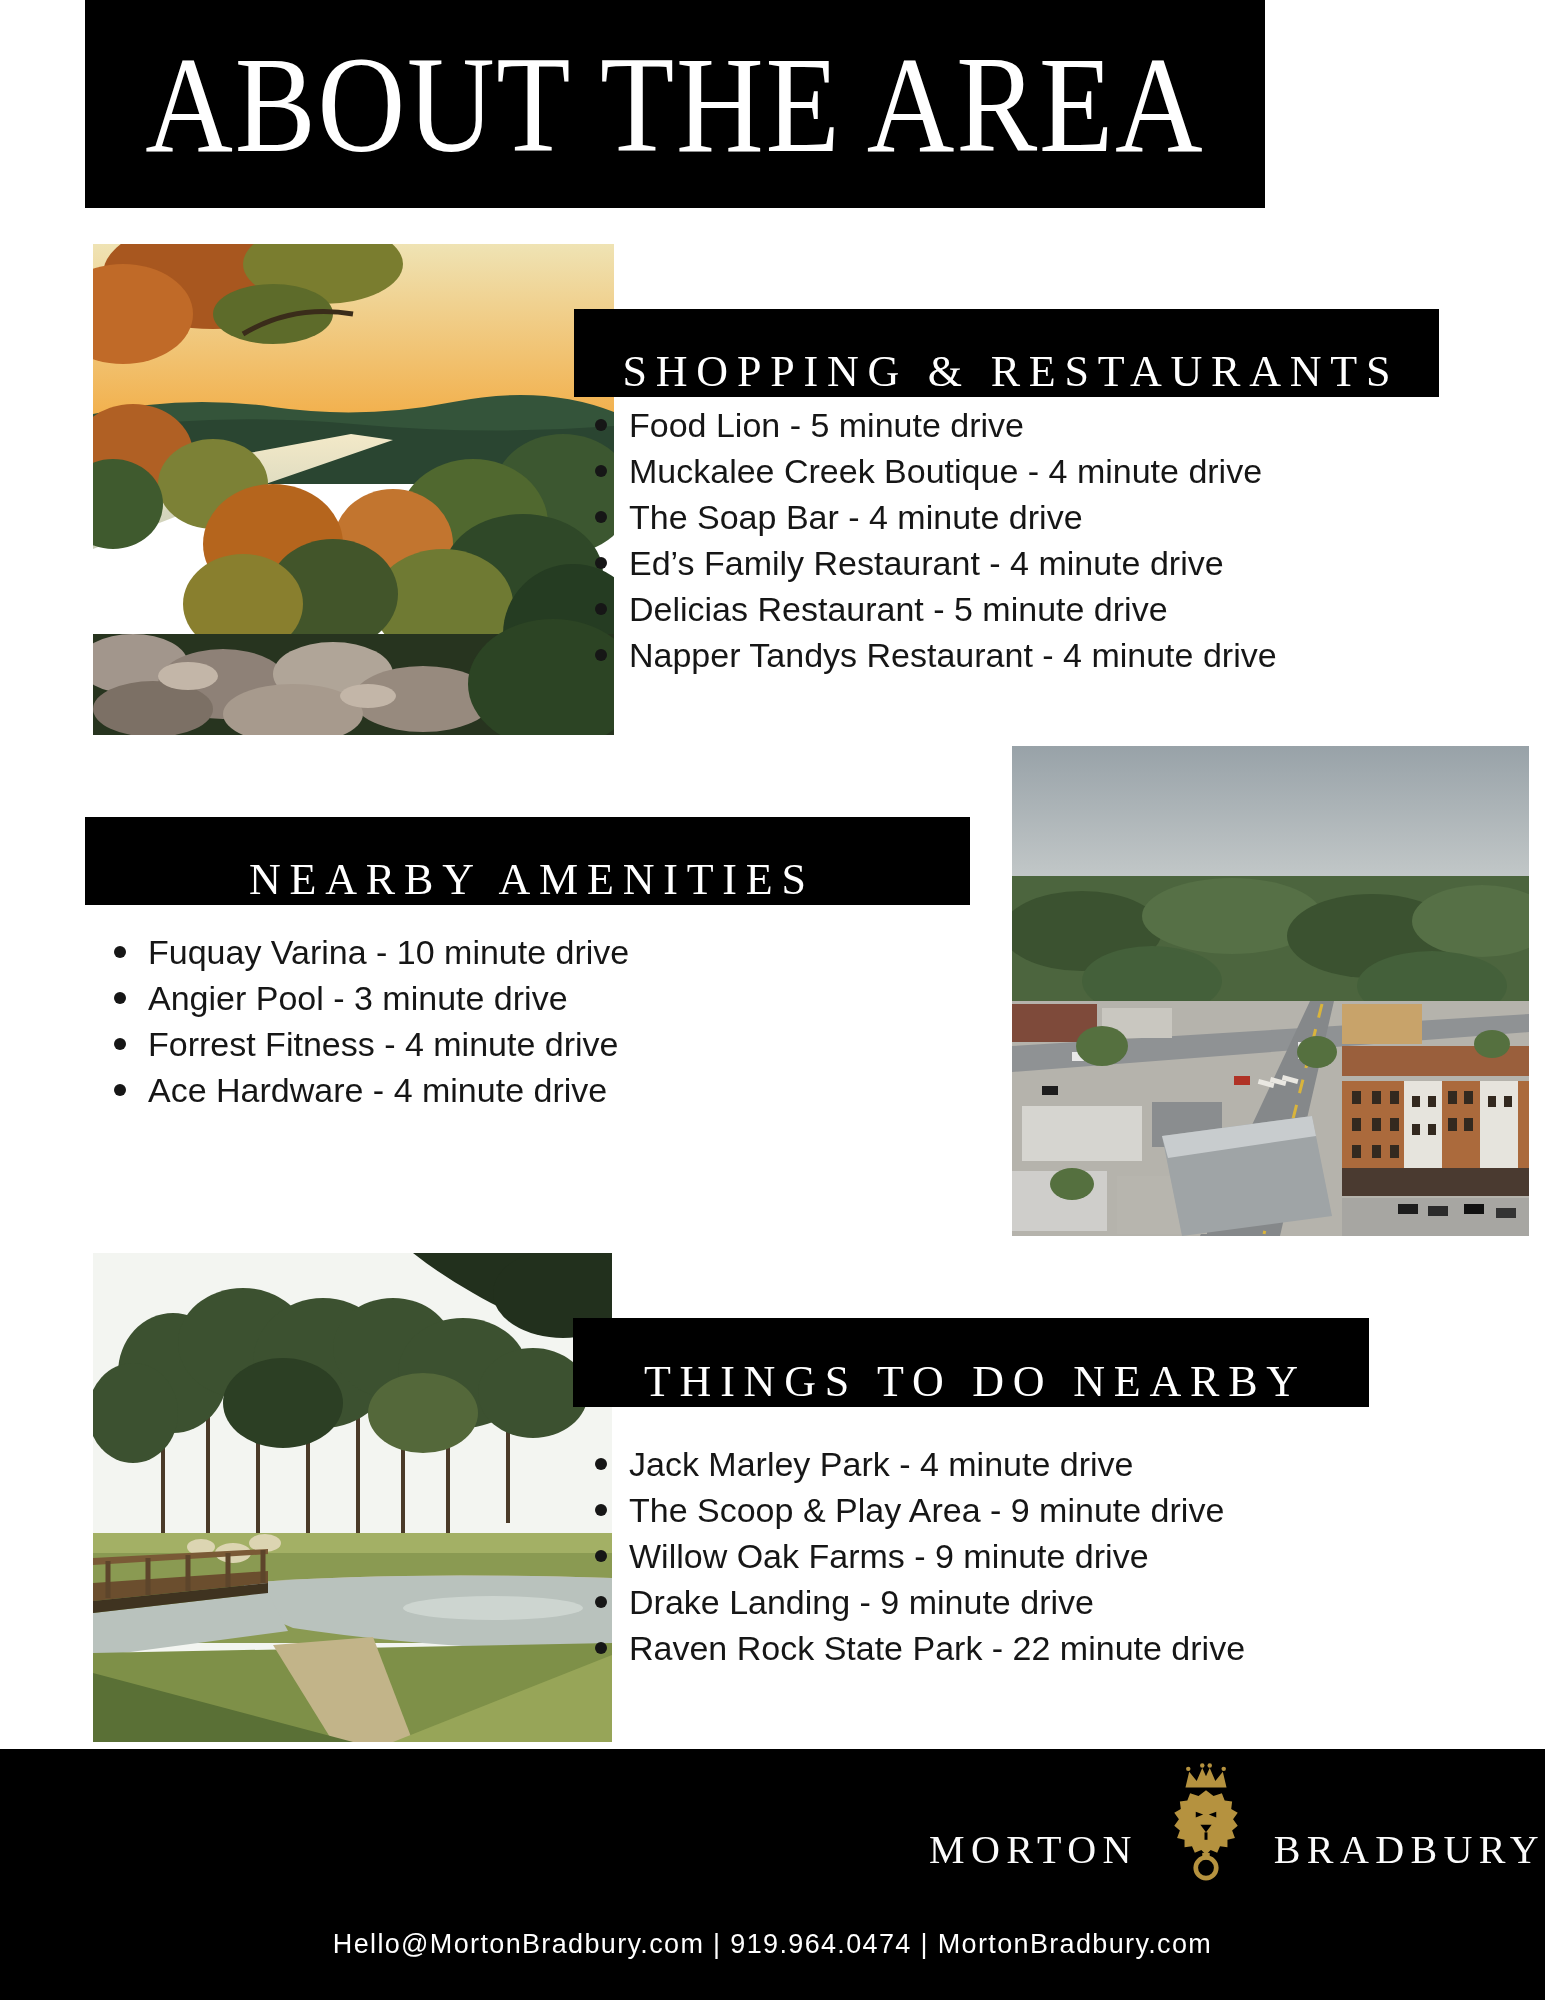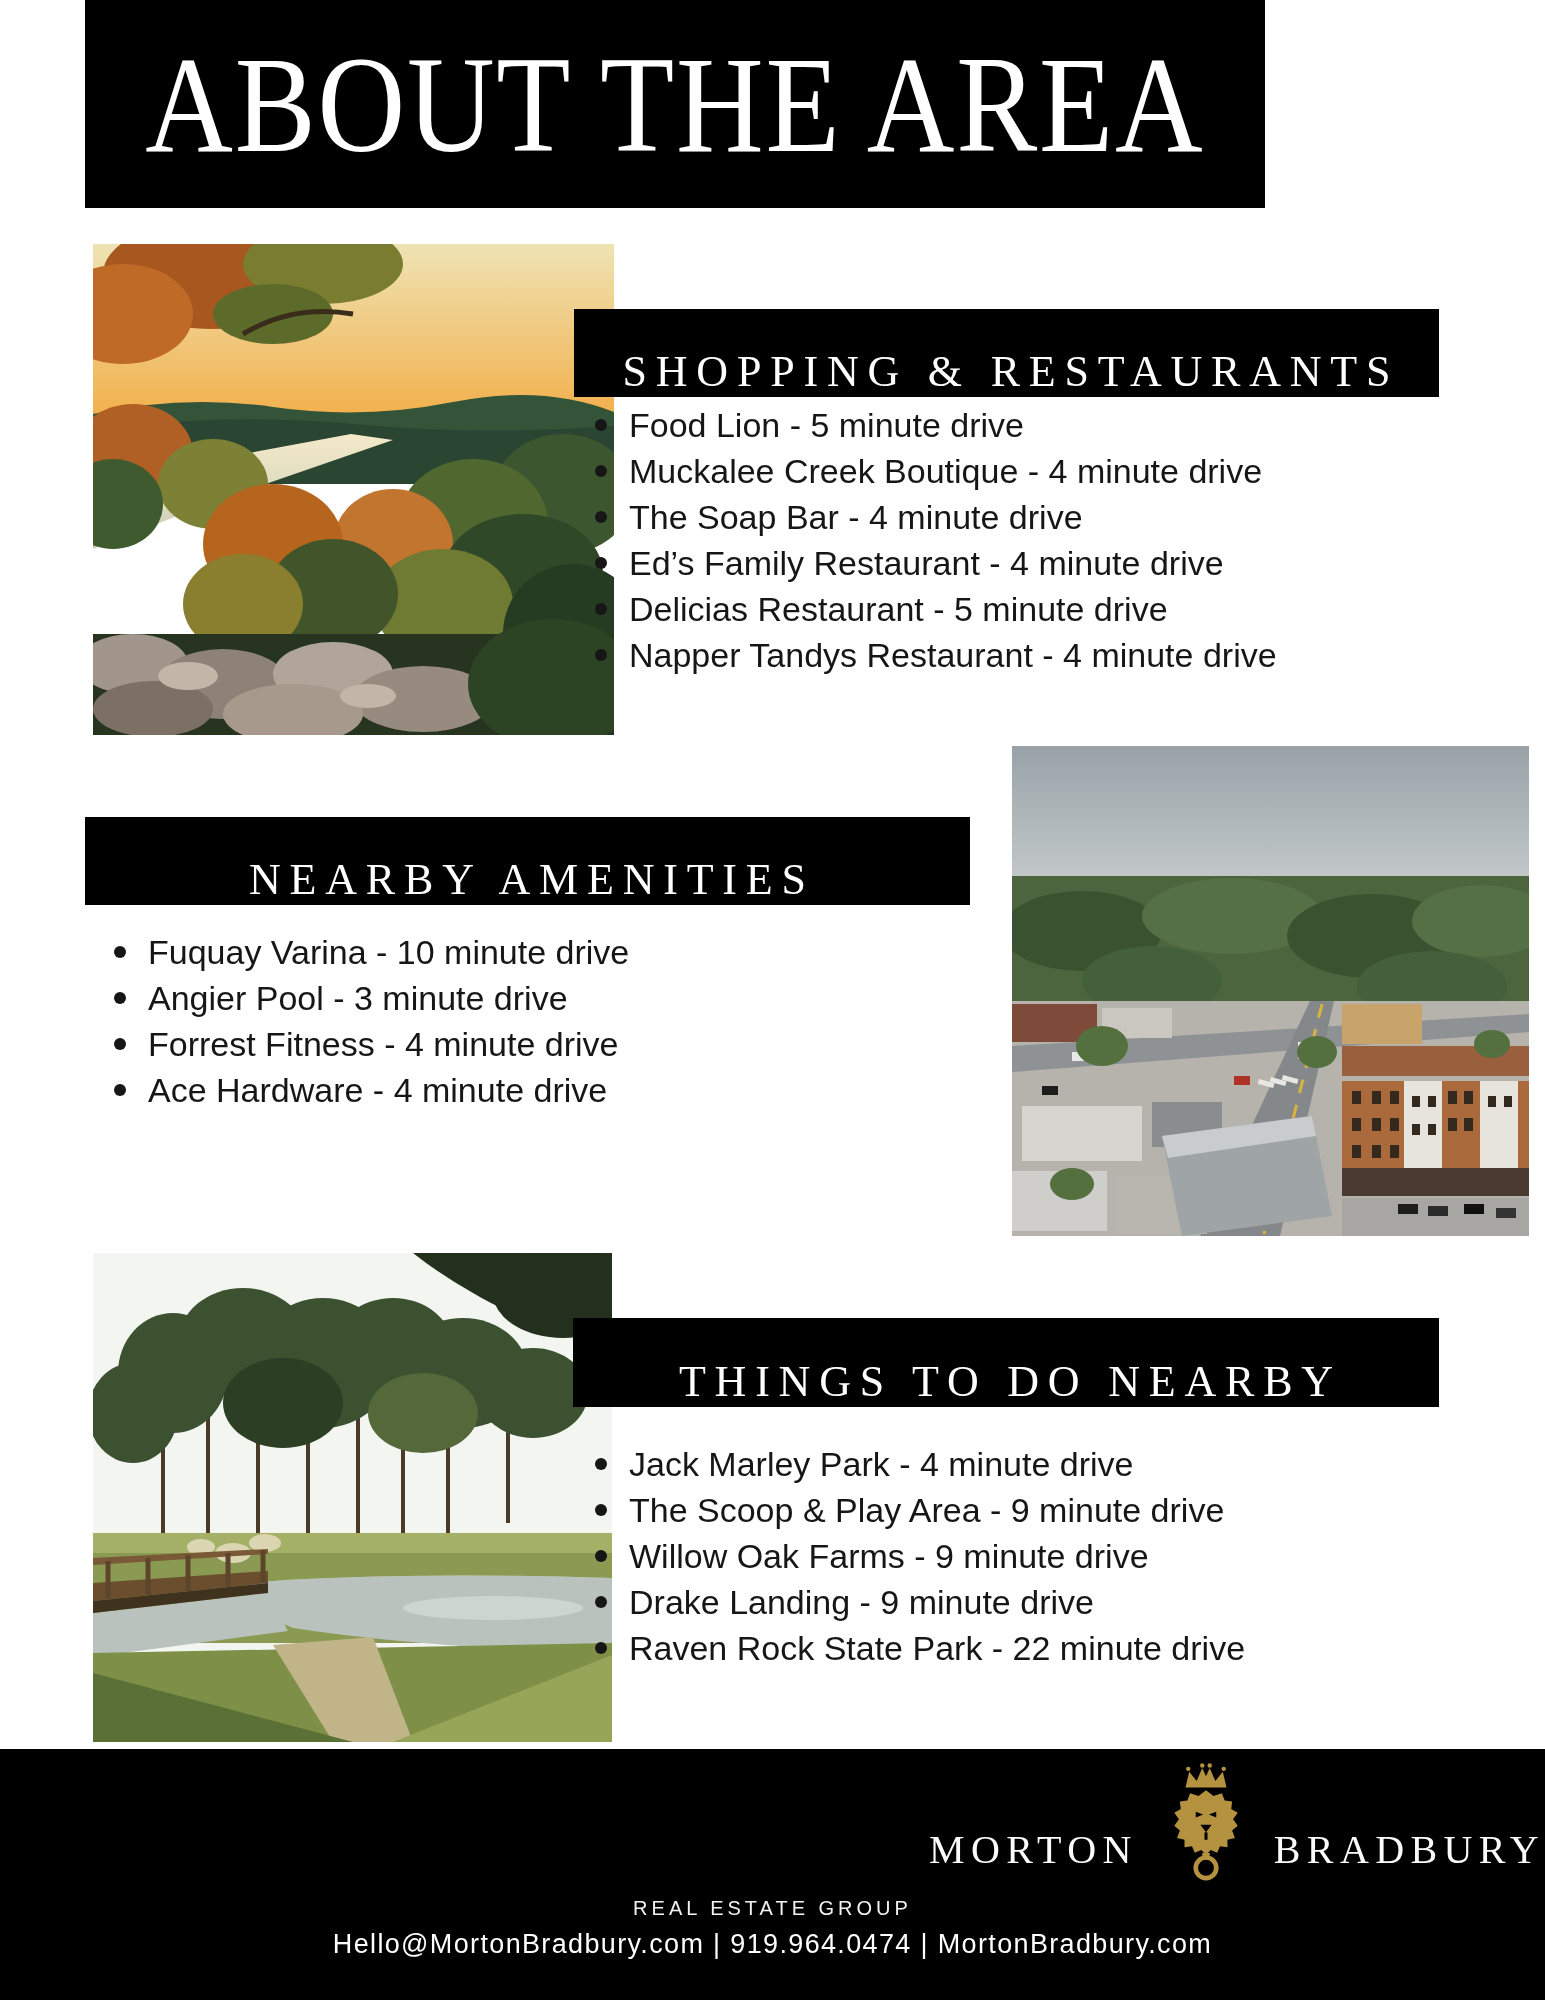--- a/index.html
+++ b/index.html
@@ -11,21 +11,21 @@
                   background:#000; display:flex; align-items:center; justify-content:center; }
   .title-banner h1 { margin:0; color:#fff; font-family:"Liberation Serif", serif;
                      font-weight:400; font-size:138px; letter-spacing:2px;
                      transform:scaleX(.88); white-space:nowrap; }
 
   .banner { position:absolute; background:#000; display:flex; align-items:flex-end; justify-content:center; }
   .banner h2 { margin:0; color:#fff; font-family:"Liberation Serif", serif; font-weight:400;
                font-size:44px; letter-spacing:.2em; white-space:nowrap; text-indent:.2em; }
   .banner-shopping  { left:574px; top:309px;  width:865px; height:88px; }
   .banner-amenities { left:85px;  top:817px;  width:885px; height:88px; }
-  .banner-things    { left:573px; top:1318px; width:866px; height:89px; }
+  .banner-things    { left:573px; top:1318px; width:796px; height:89px; }
 
   
   .photo { position:absolute; overflow:hidden; }
   .photo svg { display:block; width:100%; height:100%; }
   .photo-river  { left:53px;  top:228px;  width:521px; height:491px; }
   .photo-aerial { left:972px; top:730px;  width:517px; height:490px; }
   .photo-golf   { left:53px;  top:1237px; width:519px; height:489px; }
 
   
   .list { position:absolute; list-style:none; margin:0; padding:0;
@@ -287,17 +287,16 @@
             <path d="M56 52 L48 55 L56 58 Z"></path>
             <path d="M39 66 L51 66 L45 74 Z"></path>
             <rect x="43.4" y="74" width="3.2" height="8"></rect>
           </g>
           <rect x="41" y="96" width="8" height="7" fill="#b5923f"></rect>
           <circle cx="45" cy="112" r="11" fill="none" stroke="#b5923f" stroke-width="5"></circle>
         </svg>
       </span>
       <span class="brand">BRADBURY</span>
     </div>
-    <div class="tagline">REAL ESTATE GROUP</div>
     <div class="contact">Hello@MortonBradbury.com | 919.964.0474 | MortonBradbury.com</div>
   </footer>
 
 </div>
 
 </body></html>

